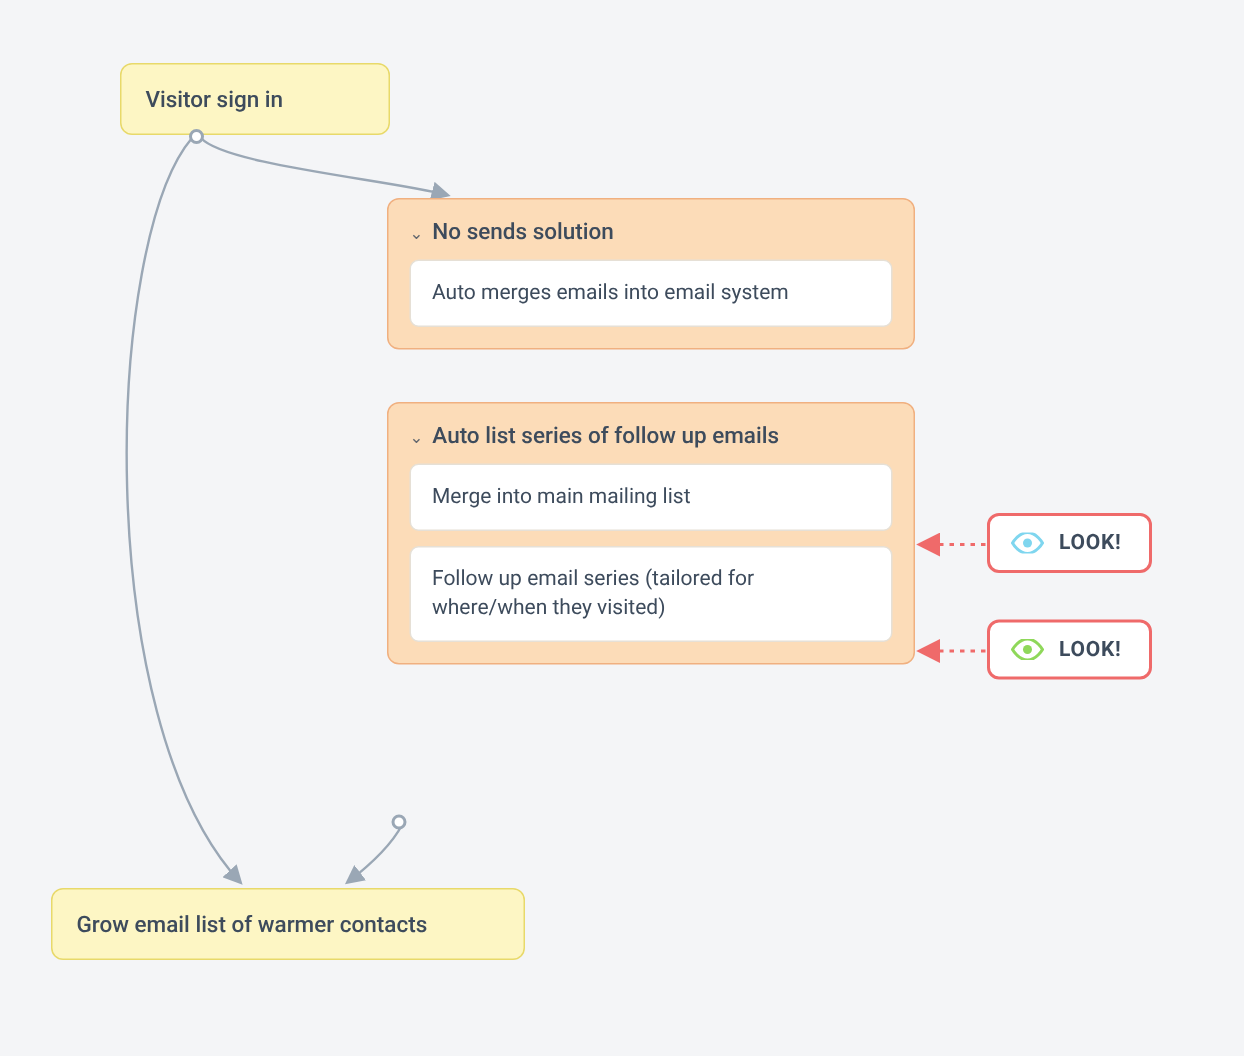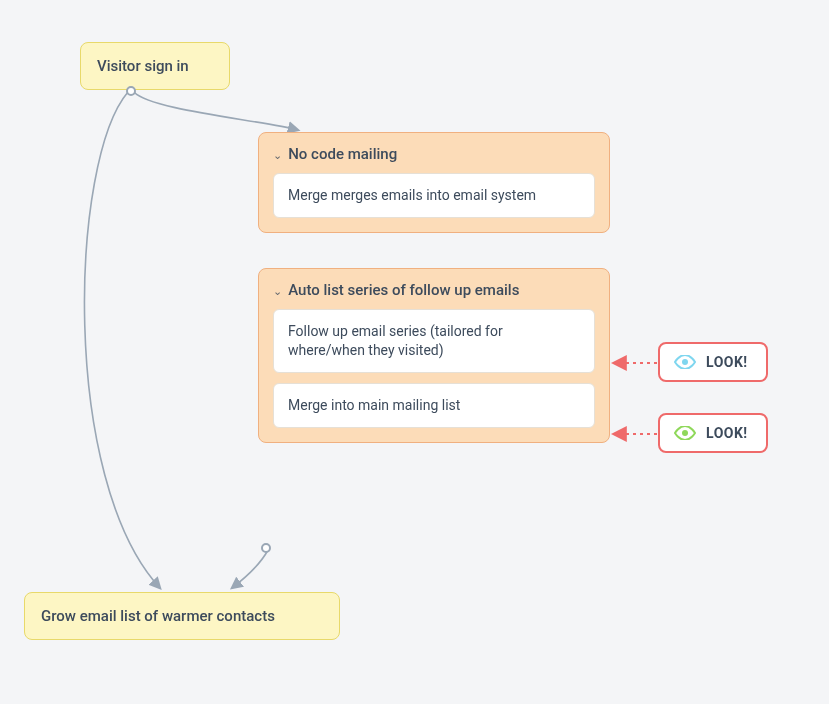--- a/index.html
+++ b/index.html
@@ -106,54 +106,54 @@
 
   <path d="M 128 92 C 70 160, 60 480, 160 588" fill="none" stroke="#9aa7b5" stroke-width="1.6" marker-end="url(#arrow)"></path>
 
   <path d="M 268 550 C 260 565, 245 578, 232 588" fill="none" stroke="#9aa7b5" stroke-width="1.6" marker-end="url(#arrow)"></path>
 
   <path d="M 657 363 L 614 363" fill="none" stroke="#ef6a6a" stroke-width="2" stroke-dasharray="3 4" marker-end="url(#arrowRed)"></path>
 
   <path d="M 657 434 L 614 434" fill="none" stroke="#ef6a6a" stroke-width="2" stroke-dasharray="3 4" marker-end="url(#arrowRed)"></path>
 </svg>
 
-<div class="node yellow" style="left:80px; top:42px; width:150px;">
+<div class="node yellow" style="left:80px; top:42px; width:180px;">
   <span>Visitor sign in</span>
 </div>
 <div class="port" style="left:126px; top:86px;"></div>
 
 <div class="node group" style="left:258px; top:132px; width:352px;">
   <div class="group-header">
     <span class="chev">⌄</span>
-    <span>No code mailing</span>
+    <span>No sends solution</span>
   </div>
   <div class="stack">
     <div class="card">
-      <span>Merge merges emails into email system</span>
+      <span>Auto merges emails into email system</span>
     </div>
   </div>
 </div>
 
 <div class="node group" style="left:258px; top:268px; width:352px;">
   <div class="group-header">
     <span class="chev">⌄</span>
     <span>Auto list series of follow up emails</span>
   </div>
   <div class="stack">
     <div class="card">
-      <span>Follow up email series (tailored for where/when they visited)</span>
+      <span>Merge into main mailing list</span>
     </div>
     <div class="card">
-      <span>Merge into main mailing list</span>
+      <span>Follow up email series (tailored for where/when they visited)</span>
     </div>
   </div>
 </div>
 <div class="port" style="left:261px; top:543px;"></div>
 
-<div class="node yellow" style="left:24px; top:592px; width:316px;">
+<div class="node yellow" style="left:34px; top:592px; width:316px;">
   <span>Grow email list of warmer contacts</span>
 </div>
 
 <div class="look" style="left:658px; top:342px;">
   <span class="eye">
     <svg width="22" height="14" viewBox="0 0 22 14">
       <path d="M11 0 C5 0 1 7 1 7 s4 7 10 7 10-7 10-7 S17 0 11 0z" fill="none" stroke="#7fd6ef" stroke-width="2"></path>
       <circle cx="11" cy="7" r="3" fill="#7fd6ef"></circle>
     </svg>
   </span>

